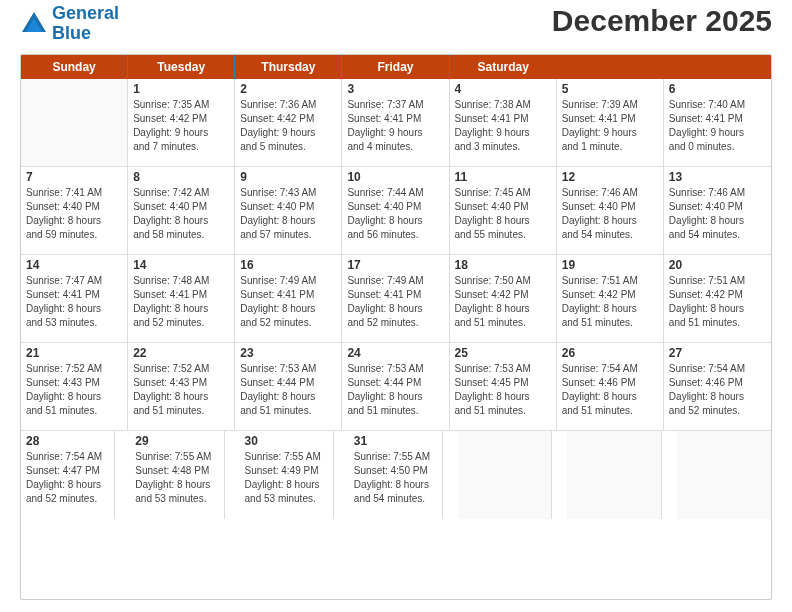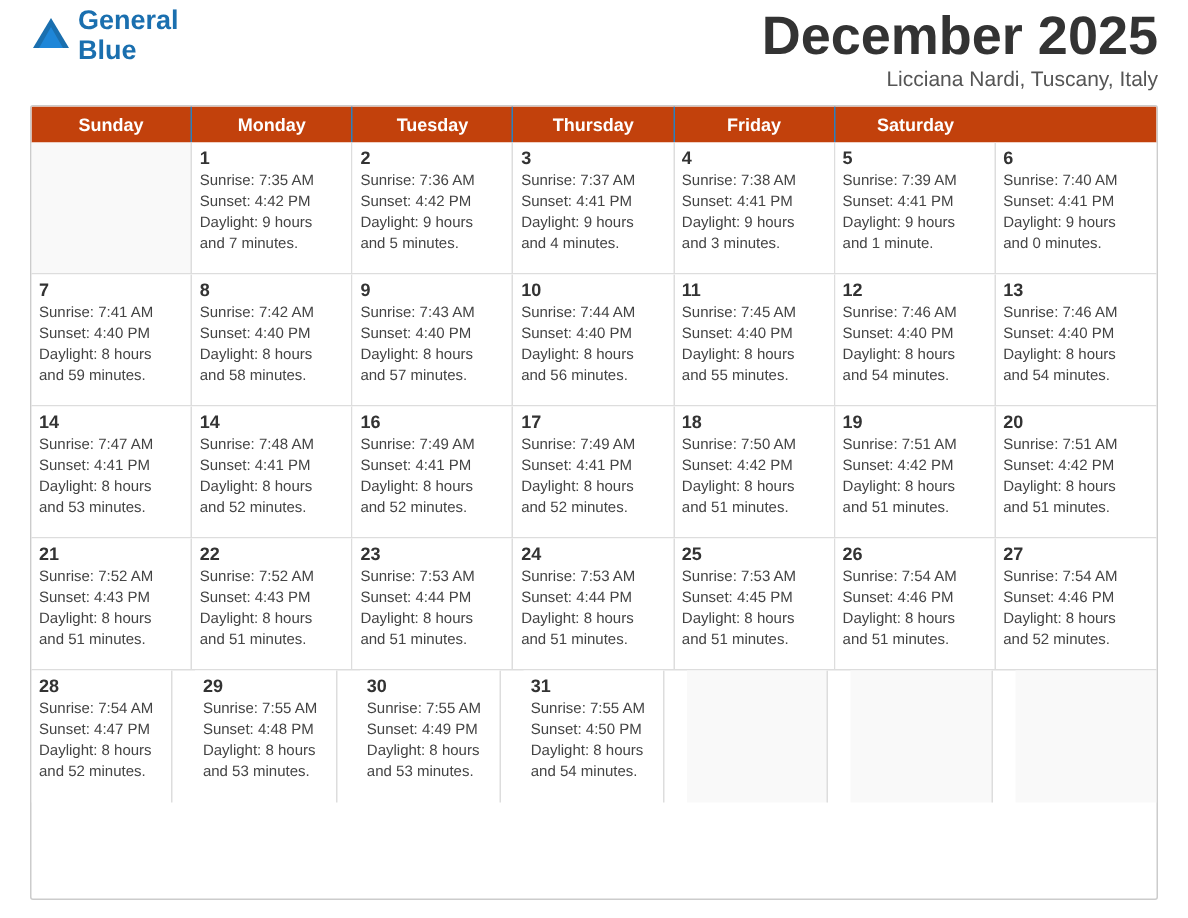--- a/index.html
+++ b/index.html
@@ -38,21 +38,21 @@
       color: #1a6faf;
     }
     .logo-icon {
       width: 28px;
       height: 28px;
     }
     .title-block {
       text-align: right;
     }
     .month-title {
-      font-size: 36px;
+      font-size: 30px;
       font-weight: bold;
       color: #333;
       line-height: 1.1;
     }
     .location {
       font-size: 14px;
       color: #555;
     }
     .calendar {
       flex: 1;
@@ -116,28 +116,26 @@
         <polygon points="14,2 26,22 2,22" fill="#1a6faf"></polygon>
         <polygon points="14,8 22,22 6,22" fill="#2196F3" opacity="0.6"></polygon>
       </svg>
       <div class="logo-text">
         <div><span>General</span></div>
         <div style="color:#1a6faf;">Blue</div>
       </div>
     </div>
     <div class="title-block">
       <div class="month-title">December 2025</div>
-      <div class="location">Licciana Nardi, Tuscany, Italy</div>
     </div>
   </div>
 
   <div class="calendar">
     <div class="cal-header">
     <div class="cal-header-cell">Sunday</div>
-        <div class="cal-header-cell">Monday</div>
         <div class="cal-header-cell">Tuesday</div>
         <div class="cal-header-cell">Thursday</div>
         <div class="cal-header-cell">Friday</div>
         <div class="cal-header-cell">Saturday</div>
       </div>
     <div class="cal-body">
     <div class="cal-row" style="min-height: 88px;">
           <div class="cal-cell empty"></div>
           <div class="cal-cell">
             <div class="day-num">1</div>

